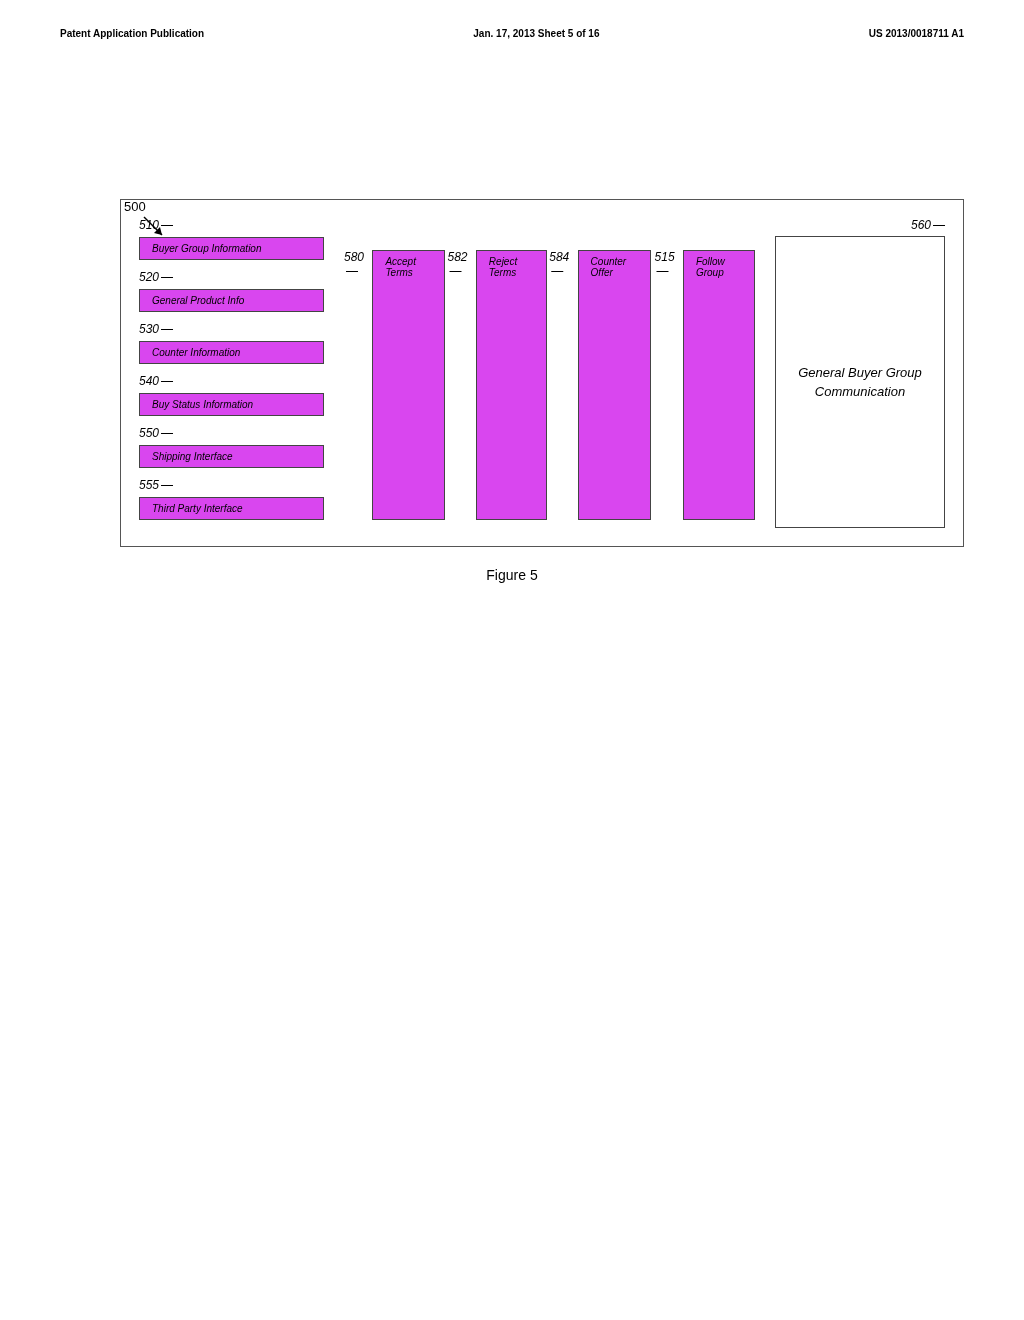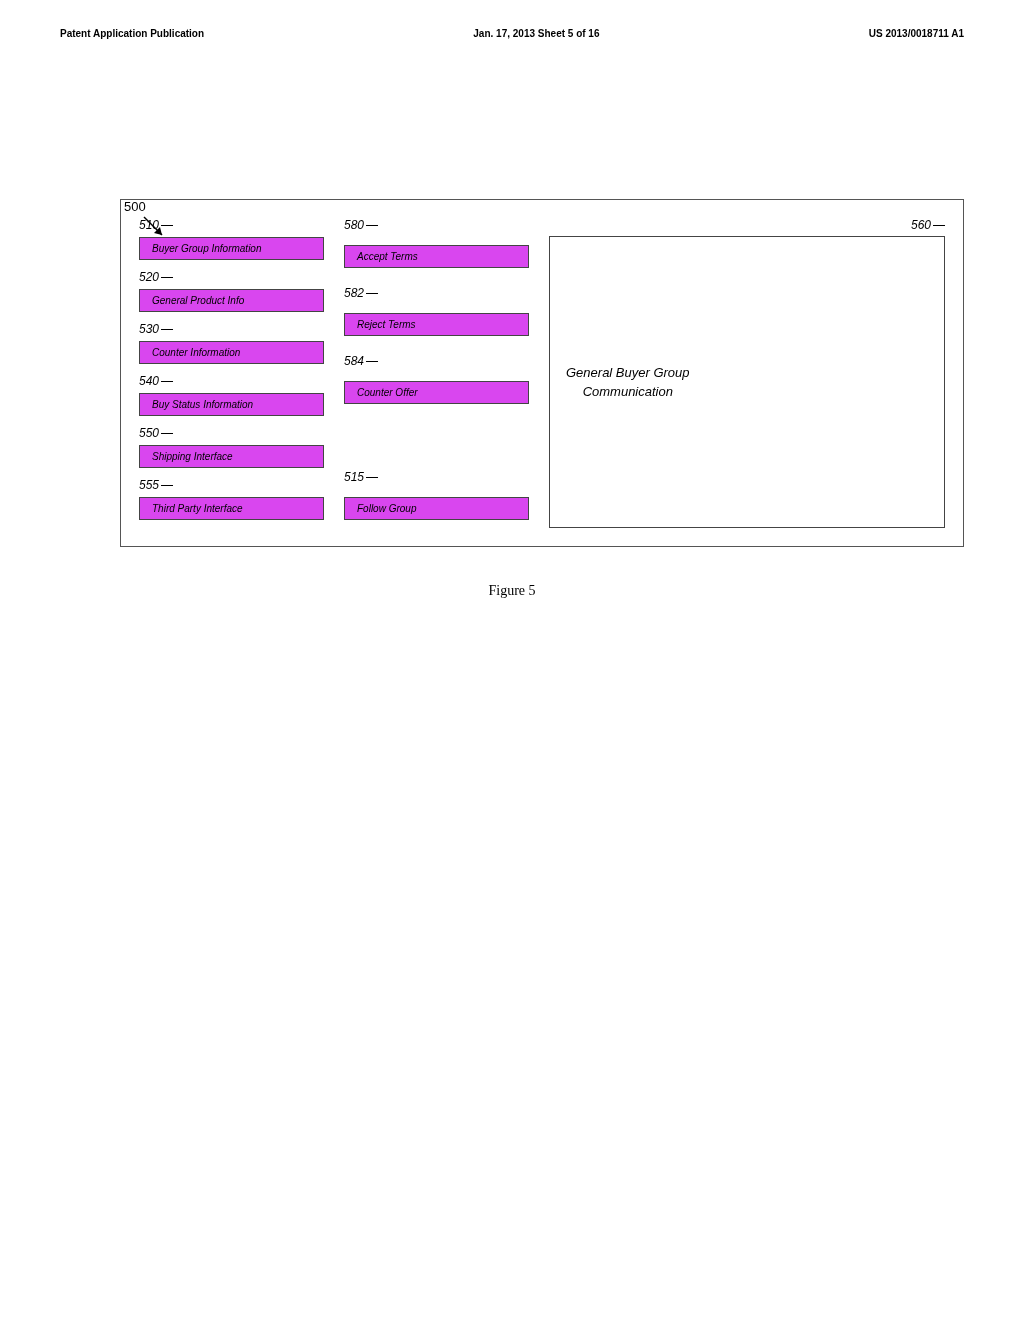--- a/index.html
+++ b/index.html
@@ -16,23 +16,22 @@
       display: flex;
       justify-content: space-between;
       padding: 28px 60px 0 60px;
       font-size: 10px;
       font-weight: bold;
       text-align: center;
     }
 
     .figure-caption {
       text-align: center;
-      margin-top: 36px;
+      margin-top: 20px;
       font-size: 14px;
-      font-family: Liberation Serif, serif;
     }
 
     
     .diagram-container {
       position: relative;
       margin: 160px 60px 0 120px;
     }
 
     .label-500 {
       font-size: 13px;
@@ -59,23 +58,24 @@
 
     .left-col {
       display: flex;
       flex-direction: column;
       gap: 2px;
       min-width: 185px;
     }
 
     .mid-col {
       display: flex;
-      flex-direction: column;
-      gap: 10px;
+      flex-direction: row;
+      gap: 2px;
       min-width: 185px;
+      margin-top: 32px;
     }
 
     .right-col {
       flex: 1;
       min-width: 170px;
       display: flex;
       flex-direction: column;
     }
 
     .ref-label {
@@ -106,20 +106,21 @@
     .right-col-label::after {
       content: '—';
       margin-left: 2px;
     }
 
     .right-big-box {
       flex: 1;
       border: 1.5px solid #444;
       display: flex;
       align-items: center;
+      justify-content: center;
       padding: 30px 16px;
     }
 
     .right-big-text {
       font-size: 13px;
       text-align: center;
       line-height: 1.5;
     }
   </style>
 </head>

